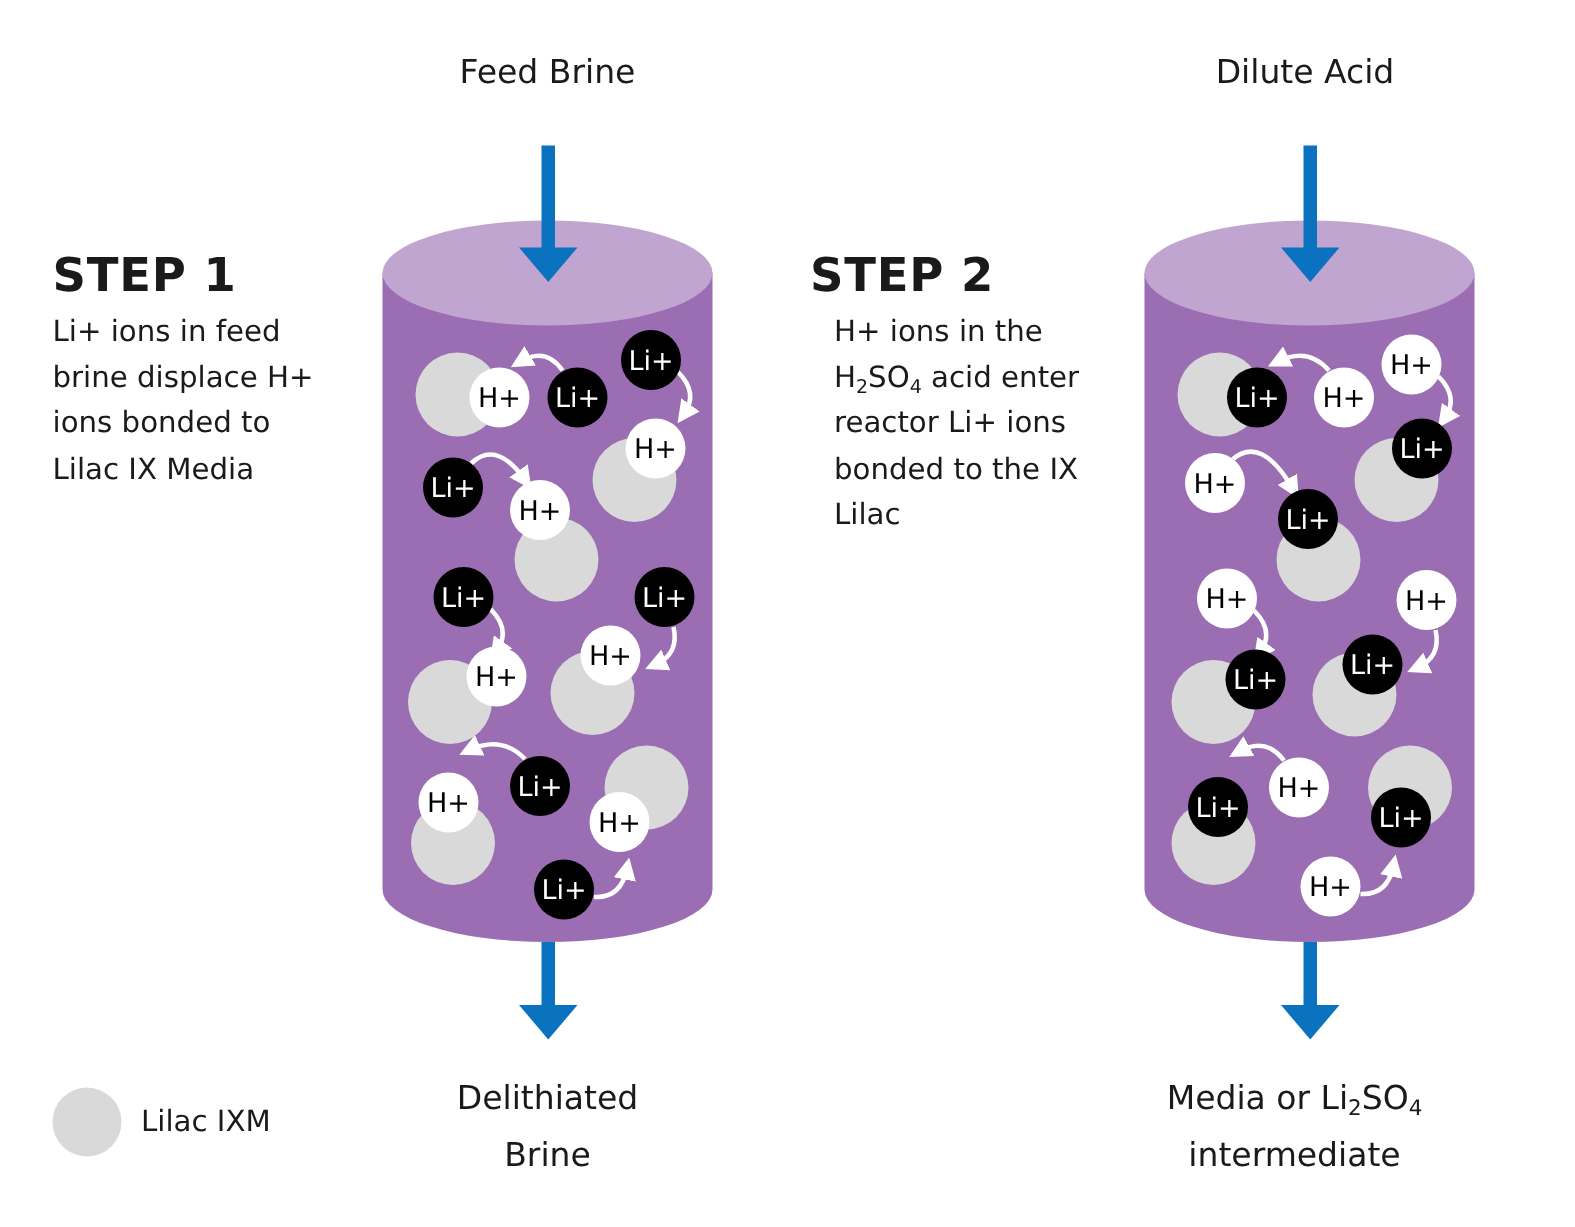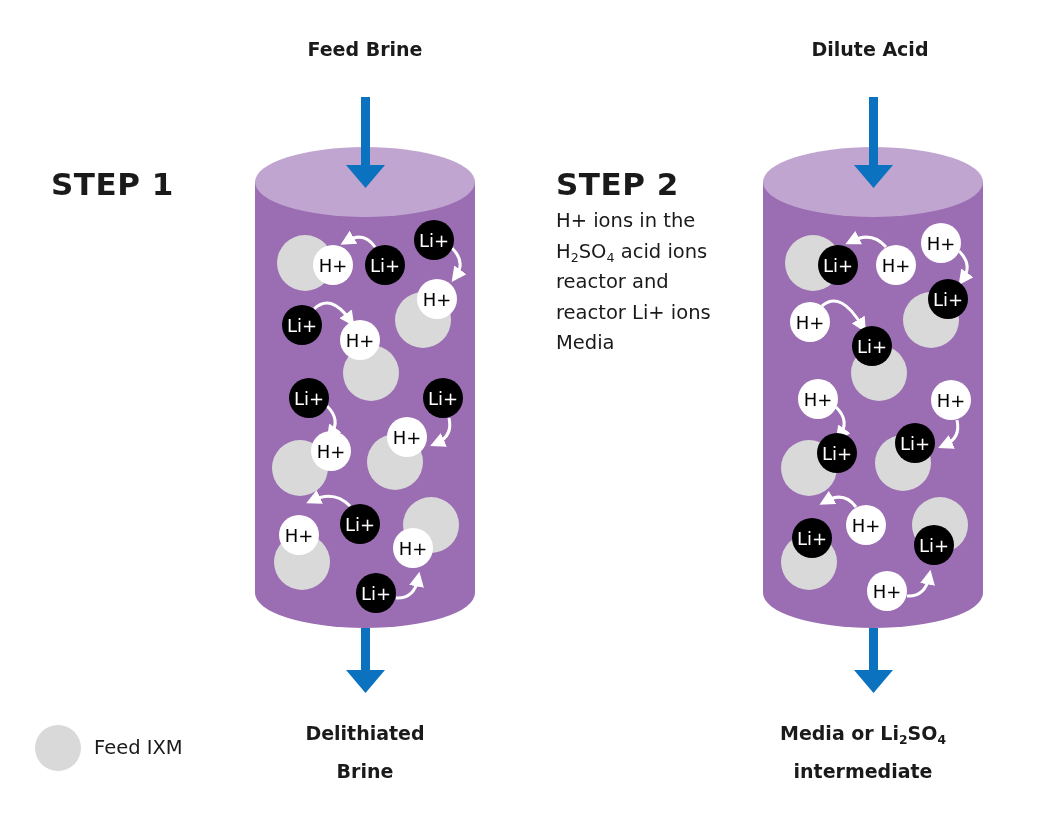--- a/index.html
+++ b/index.html
@@ -1,20 +1,20 @@
 <!DOCTYPE html>
 <html><head>
 <meta charset="utf-8">
 <style>
   html,body{margin:0;padding:0;background:#ffffff;}
   body{width:1050px;height:818px;position:relative;overflow:hidden;font-family:"DejaVu Sans","Liberation Sans",sans-serif;color:#1a1a1a;}
   svg{position:absolute;left:0;top:0;}
   .t{position:absolute;margin:0;}
-  .col-title{font-size:19px;font-weight:bold;text-align:center;width:260px;line-height:38px;}
-  .step-h{font-size:31px;font-weight:bold;letter-spacing:0.5px;margin-left:16px;}
+  .col-title{font-size:22px;font-weight:normal;text-align:center;width:260px;line-height:38px;}
+  .step-h{font-size:31px;font-weight:bold;letter-spacing:0.5px;}
   .step-p{font-size:19.5px;line-height:30.5px;width:200px;}
   sub{font-size:0.65em;vertical-align:-0.3em;line-height:0;}
   .legend-label{font-size:19.5px;}
   .ion-text{font-family:"DejaVu Sans","Liberation Sans",sans-serif;font-size:18px;}
 </style>
 </head>
 <body>
 
 <svg id="diagram" width="1050" height="818" viewBox="0 0 1050 818" xmlns="http://www.w3.org/2000/svg">
   <defs>
@@ -232,26 +232,32 @@
   <div>Brine</div>
 </div>
 
 <div class="t col-title" style="left:733px;top:714px;">
   <div><span>Media or Li</span><sub>2</sub><span>SO</span><sub>4</sub></div>
   <div>intermediate</div>
 </div>
 
 <div class="t" style="left:35px;top:166px;">
   <div class="step-h">STEP 1</div>
+  <div class="step-p" style="margin-top:4px;">
+    <div>Li+ ions in feed</div>
+    <div>brine displace H+</div>
+    <div>ions bonded to</div>
+    <div>Lilac IX Media</div>
+  </div>
 </div>
 
 <div class="t" style="left:540px;top:166px;">
   <div class="step-h">STEP 2</div>
   <div class="step-p" style="margin-top:4px;margin-left:16px;">
     <div>H+ ions in the</div>
-    <div><span>H</span><sub>2</sub><span>SO</span><sub>4</sub><span> acid ions</span></div>
-    <div>reactor and</div>
+    <div><span>H</span><sub>2</sub><span>SO</span><sub>4</sub><span> acid enter</span></div>
     <div>reactor Li+ ions</div>
-    <div>Media</div>
+    <div>bonded to the IX</div>
+    <div>Lilac</div>
   </div>
 </div>
 
-<div class="t legend-label" style="left:94px;top:736px;">Feed IXM</div>
+<div class="t legend-label" style="left:94px;top:736px;">Lilac IXM</div>
 
 </body></html>

